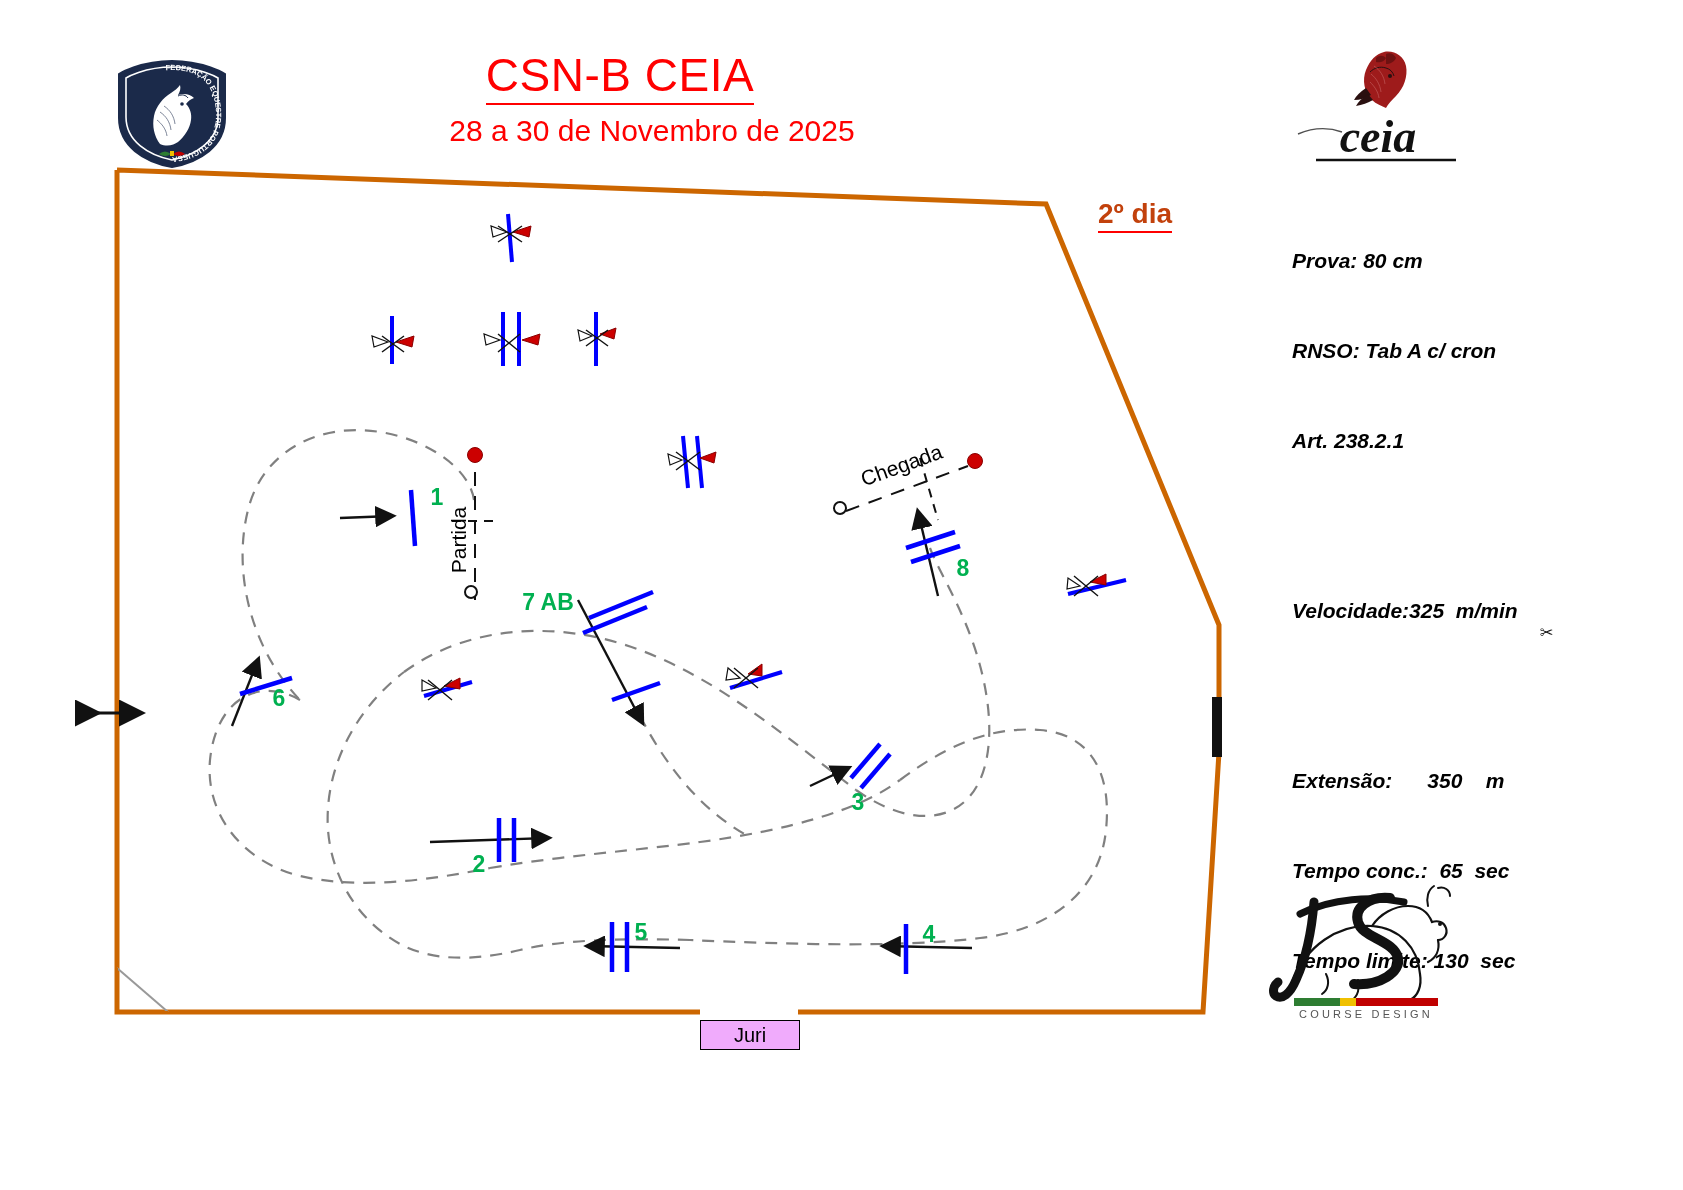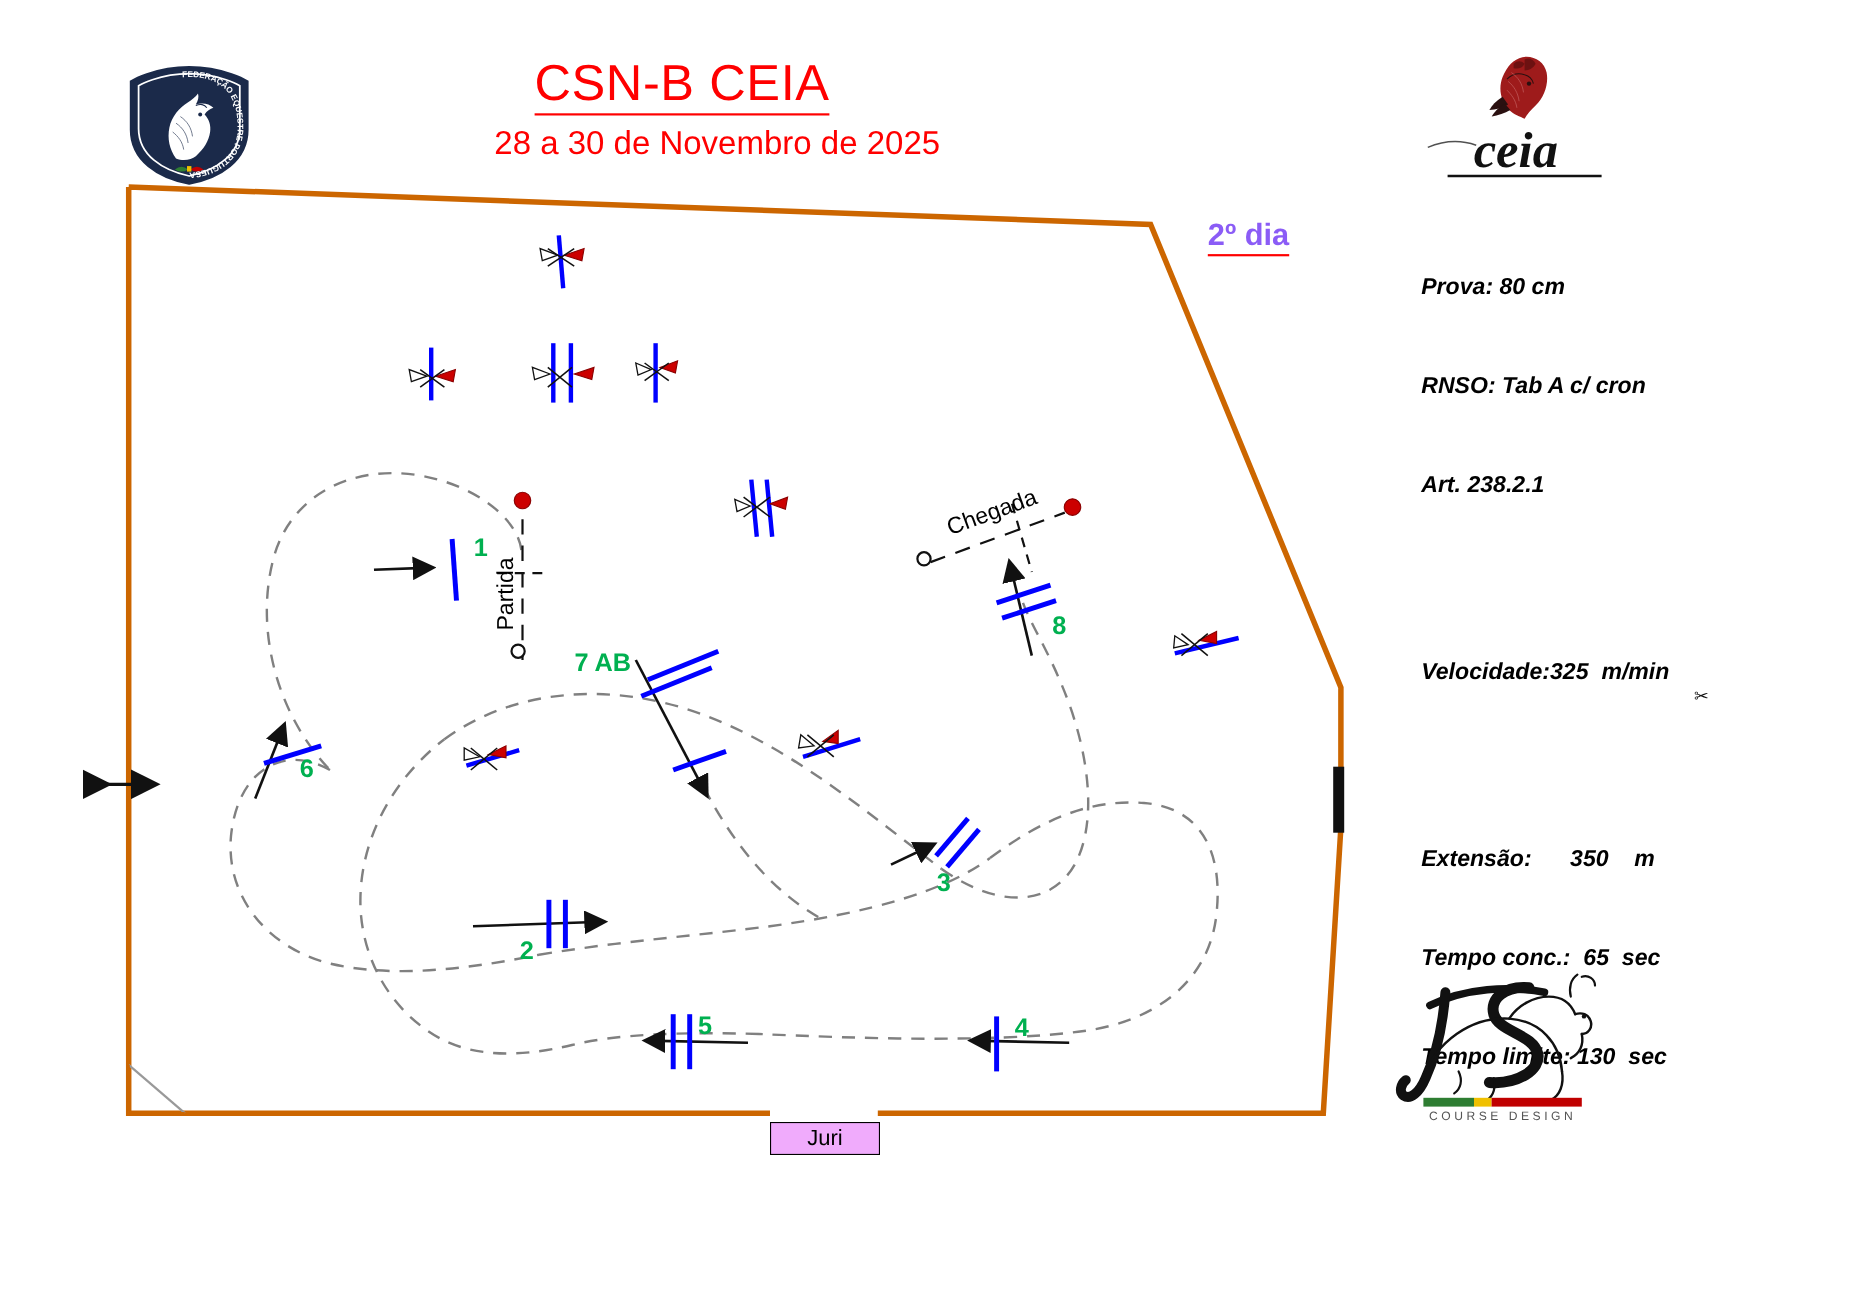--- a/index.html
+++ b/index.html
@@ -5,21 +5,21 @@
   html,body{margin:0;padding:0;background:#fff;}
   body{width:1683px;height:1190px;position:relative;overflow:hidden;
        font-family:"Liberation Sans","DejaVu Sans",sans-serif;}
   .abs{position:absolute;}
   
   #title{left:0;top:48px;width:1240px;text-align:center;color:#ff0000;
          font-size:46px;font-weight:normal;letter-spacing:.5px;}
   #title span{border-bottom:2px solid #ff0000;padding-bottom:2px;text-align:center;}
   #subtitle{left:0;top:114px;width:1240px;text-align:center;color:#ff0000;
             font-size:30px;margin-left:32px;}
-  #dia{left:1098px;top:198px;color:#8b5cf6;font-size:28px;font-weight:bold;
+  #dia{left:1098px;top:198px;color:#c2410c;font-size:28px;font-weight:bold;
        border-bottom:2px solid #ff0000;padding-bottom:1px;}
   
   #info{left:1292px;top:186px;color:#000;font-size:21px;font-weight:bold;
         line-height:30px;white-space:pre;font-style:italic;}
   #info .gap{display:block;height:20px;}
   
   #juri{left:700px;top:1020px;width:98px;height:28px;border:1px solid #000;
         display:flex;align-items:center;justify-content:center;
         font-size:20px;background:#f0abfc;}
   

